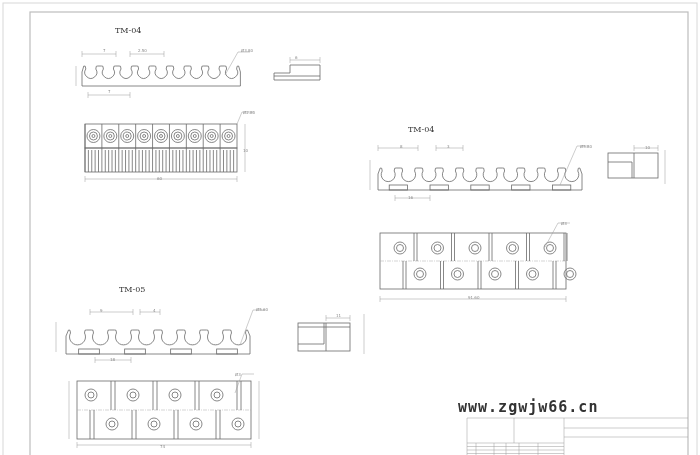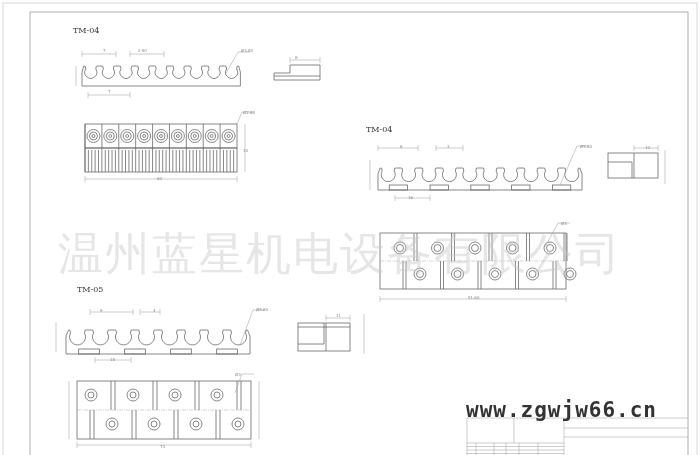--- a/index.html
+++ b/index.html
@@ -6,34 +6,34 @@
   #canvas {
     position: relative; width: 700px; height: 455px; overflow: hidden;
     background: #ffffff; font-family: "DejaVu Serif", serif;
   }
   svg { position: absolute; left: 0; top: 0; }
   .ln { stroke: #6a6a6a; stroke-width: 0.8; fill: none; }
   .dim { stroke: #9a9a9a; stroke-width: 0.5; fill: none; }
   .center { stroke: #aaaaaa; stroke-width: 0.5; stroke-dasharray: 4 1 1 1; fill: none; }
   .lbl {
     position: absolute; font-family: "DejaVu Serif", serif; font-size: 8px;
-    color: #333; white-space: nowrap;
+    color: #333; white-space: nowrap; margin-left: 42px;
   }
   .dimtxt {
     position: absolute; font-family: "DejaVu Sans", sans-serif; font-size: 4px;
     color: #888; white-space: nowrap;
   }
   .watermark {
     position: absolute; left: 58px; top: 224px; font-family: "DejaVu Sans", sans-serif;
     font-size: 45px; color: rgba(200,200,200,0.45); letter-spacing: 2px; white-space: nowrap;
     pointer-events: none;
   }
   .url {
     position: absolute; left: 458px; top: 398px; font-family: "DejaVu Sans Mono", monospace;
-    font-weight: bold; font-size: 21px; color: #333; white-space: nowrap; letter-spacing: 1px; margin-left: 8px;
+    font-weight: bold; font-size: 15px; color: #333; white-space: nowrap; letter-spacing: 1px;
   }
 </style>
 </head>
 <body>
 
 <div id="canvas">
   <svg id="drw" width="700" height="455" viewBox="0 0 700 455">
       <rect x="3" y="3" width="694" height="460" fill="none" stroke="#d8d8d8" stroke-width="1"></rect>
       <rect x="30" y="12" width="658" height="450" fill="none" stroke="#bdbdbd" stroke-width="1.2"></rect>
       <path d="M82,86 L82,72 L83.8,66 Q85.8,65 85.8,69 A6,6 0 1 0 95.8,69 Q95.8,65 97.8,66 L101.39999999999999,66 Q103.39999999999999,65 103.39999999999999,69 A6,6 0 1 0 113.39999999999999,69 Q113.39999999999999,65 115.39999999999999,66 L119,66 Q121,65 121,69 A6,6 0 1 0 131,69 Q131,65 133,66 L136.60000000000002,66 Q138.60000000000002,65 138.60000000000002,69 A6,6 0 1 0 148.60000000000002,69 Q148.60000000000002,65 150.60000000000002,66 L154.20000000000002,66 Q156.20000000000002,65 156.20000000000002,69 A6,6 0 1 0 166.20000000000002,69 Q166.20000000000002,65 168.20000000000002,66 L171.8,66 Q173.8,65 173.8,69 A6,6 0 1 0 183.8,69 Q183.8,65 185.8,66 L189.40000000000003,66 Q191.40000000000003,65 191.40000000000003,69 A6,6 0 1 0 201.40000000000003,69 Q201.40000000000003,65 203.40000000000003,66 L207.00000000000003,66 Q209.00000000000003,65 209.00000000000003,69 A6,6 0 1 0 219.00000000000003,69 Q219.00000000000003,65 221.00000000000003,66 L224.60000000000002,66 Q226.60000000000002,65 226.60000000000002,69 A6,6 0 1 0 236.60000000000002,69 Q236.60000000000002,65 238.60000000000002,66 L240.4,72 L240.4,86 Z" class="ln"></path>
@@ -274,21 +274,20 @@
       <line x1="467" y1="446.5" x2="564" y2="446.5" class="dim"></line>
       <line x1="467" y1="450" x2="564" y2="450" class="dim"></line>
       <line x1="467" y1="453.5" x2="564" y2="453.5" class="dim"></line>
       <line x1="476" y1="443" x2="476" y2="455" class="dim"></line>
       <line x1="494" y1="443" x2="494" y2="455" class="dim"></line>
       <line x1="506" y1="443" x2="506" y2="455" class="dim"></line>
       <line x1="519" y1="443" x2="519" y2="455" class="dim"></line>
       <line x1="538" y1="443" x2="538" y2="455" class="dim"></line>
     </svg>
 
-  <div class="watermark">温州蓝星机电设备有限公司</div>
 
   <div class="lbl" style="left:73px;top:26px">TM-04</div>
   <div class="lbl" style="left:366px;top:125px">TM-04</div>
   <div class="lbl" style="left:77px;top:285px">TM-05</div>
 
   <div class="dimtxt" style="left:103px;top:48px">7</div>
   <div class="dimtxt" style="left:138px;top:48px">2.50</div>
   <div class="dimtxt" style="left:108px;top:89px">7</div>
   <div class="dimtxt" style="left:241px;top:48px">Ø3.80</div>
   <div class="dimtxt" style="left:295px;top:55px">6</div>

